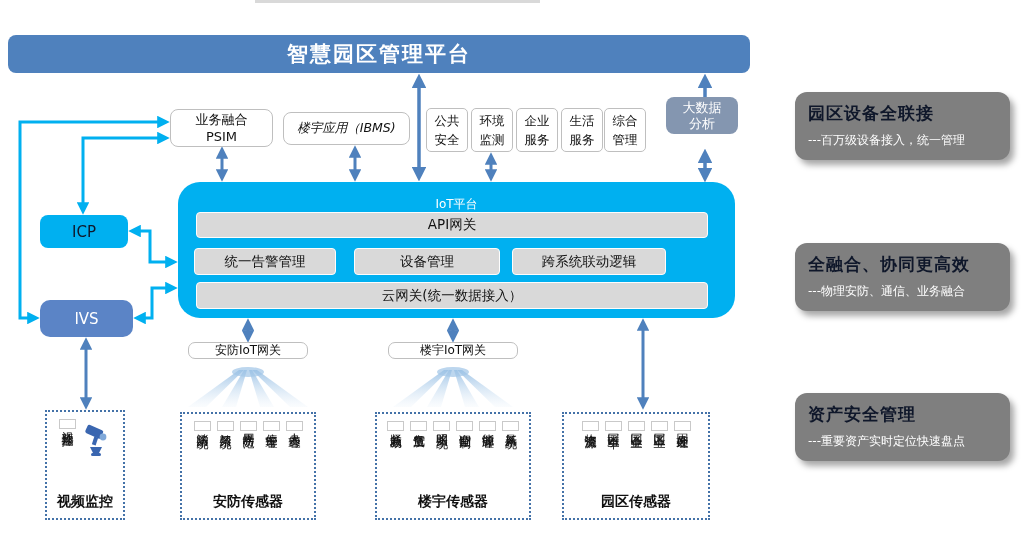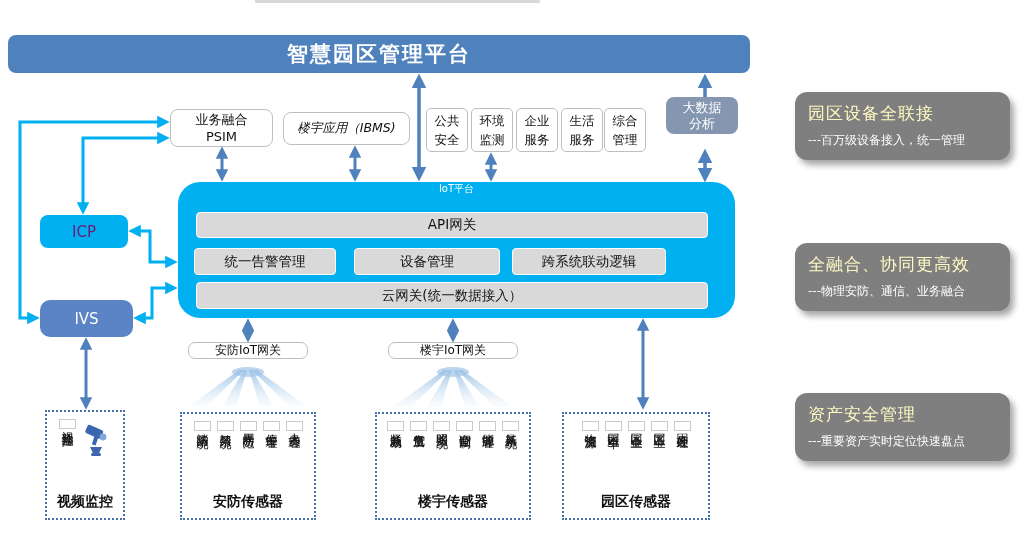--- a/index.html
+++ b/index.html
@@ -22,32 +22,32 @@
   .ibms { left:283px; top:112px; width:127px; height:33px; border-radius:8px; font-size:12.5px; white-space:nowrap;font-style:italic; }
   .smallapp { top:108px; width:42px; height:44px; border-radius:5px; font-size:12.5px; line-height:19px; }
   .sa0 { left:426px; } .sa1 { left:471px; } .sa2 { left:516px; } .sa3 { left:561px; } .sa4 { left:604px; }
 
   .bigdata { position:absolute; left:666px; top:97px; width:72px; height:37px; background:#8496b0;
              border-radius:8px; z-index:2; display:flex; flex-direction:column; align-items:center;
              justify-content:center; color:#fff; font-size:13px; line-height:16px; }
 
   .iot { position:absolute; left:178px; top:182px; width:557px; height:136px; background:#00b0f0;
          border-radius:22px; z-index:2; }
-  .iot-title { position:absolute; left:0; top:0; width:100%; text-align:center; color:#fff; font-size:10px; }
+  .iot-title { position:absolute; left:0; top:14px; width:100%; text-align:center; color:#fff; font-size:12px; }
   .gbar { position:absolute; background:#d9d9d9; border:1.5px solid #fdfdfd; border-radius:4px;
           display:flex; align-items:center; justify-content:center; color:#111; font-size:13.5px; }
   .api   { left:18px; top:30px;  width:512px; height:26px; }
   .cloud { left:18px; top:100px; width:512px; height:27px; }
   .mod1  { left:16px;  top:66px; width:142px; height:27px; }
   .mod2  { left:176px; top:66px; width:146px; height:27px; }
   .mod3  { left:334px; top:66px; width:154px; height:27px; }
 
   .icp { position:absolute; left:40px; top:215px; width:88px; height:33px; background:#00b0f0;
          border-radius:8px; z-index:2; display:flex; align-items:center; justify-content:center;
-         color:#701a75; font-size:15px; }
+         color:#0f172a; font-size:15px; }
   .ivs { position:absolute; left:40px; top:300px; width:93px; height:37px; background:#5b84c6;
          border-radius:10px; z-index:2; display:flex; align-items:center; justify-content:center;
          color:#fff; font-size:15px; }
 
   .gateway { position:absolute; top:342px; height:17px; background:#fff; border:1px solid #bfbfbf;
              border-radius:7px; z-index:2; display:flex; align-items:center; justify-content:center;
              font-size:12px; color:#111; }
   .gw1 { left:188px; width:120px; }
   .gw2 { left:388px; width:130px; }
 
@@ -60,21 +60,21 @@
   .col { writing-mode:vertical-rl; text-orientation:upright; font-size:12px; line-height:15px;
          letter-spacing:1px; border:1px solid #c9c9c9; background:#fff; padding:2px 0; color:#111; }
   .slabel { position:absolute; left:0; bottom:7px; width:100%; text-align:center;
             font-weight:bold; font-size:14px; color:#111; }
   .cam { margin-top:4px; }
 
   .benefit { position:absolute; left:795px; width:215px; height:68px; background:#7f7f7f;
              border-radius:12px; z-index:2; box-shadow:4px 5px 6px rgba(0,0,0,0.35);
              padding:10px 0 0 13px; }
   .b1 { top:92px; } .b2 { top:243px; } .b3 { top:393px; }
-  .btitle { color:#fef9c3; font-weight:normal; font-size:17px; letter-spacing:1px; }
+  .btitle { color:#0f172a; font-weight:bold; font-size:17px; letter-spacing:1px; }
   .bdesc  { color:#fff; font-size:12px; margin-top:7px; white-space:nowrap; }
 </style>
 </head>
 <body>
 
 <div class="canvas">
 
   <div class="top-strip"></div>
 
   <svg class="overlay" width="1022" height="540" viewBox="0 0 1022 540">

